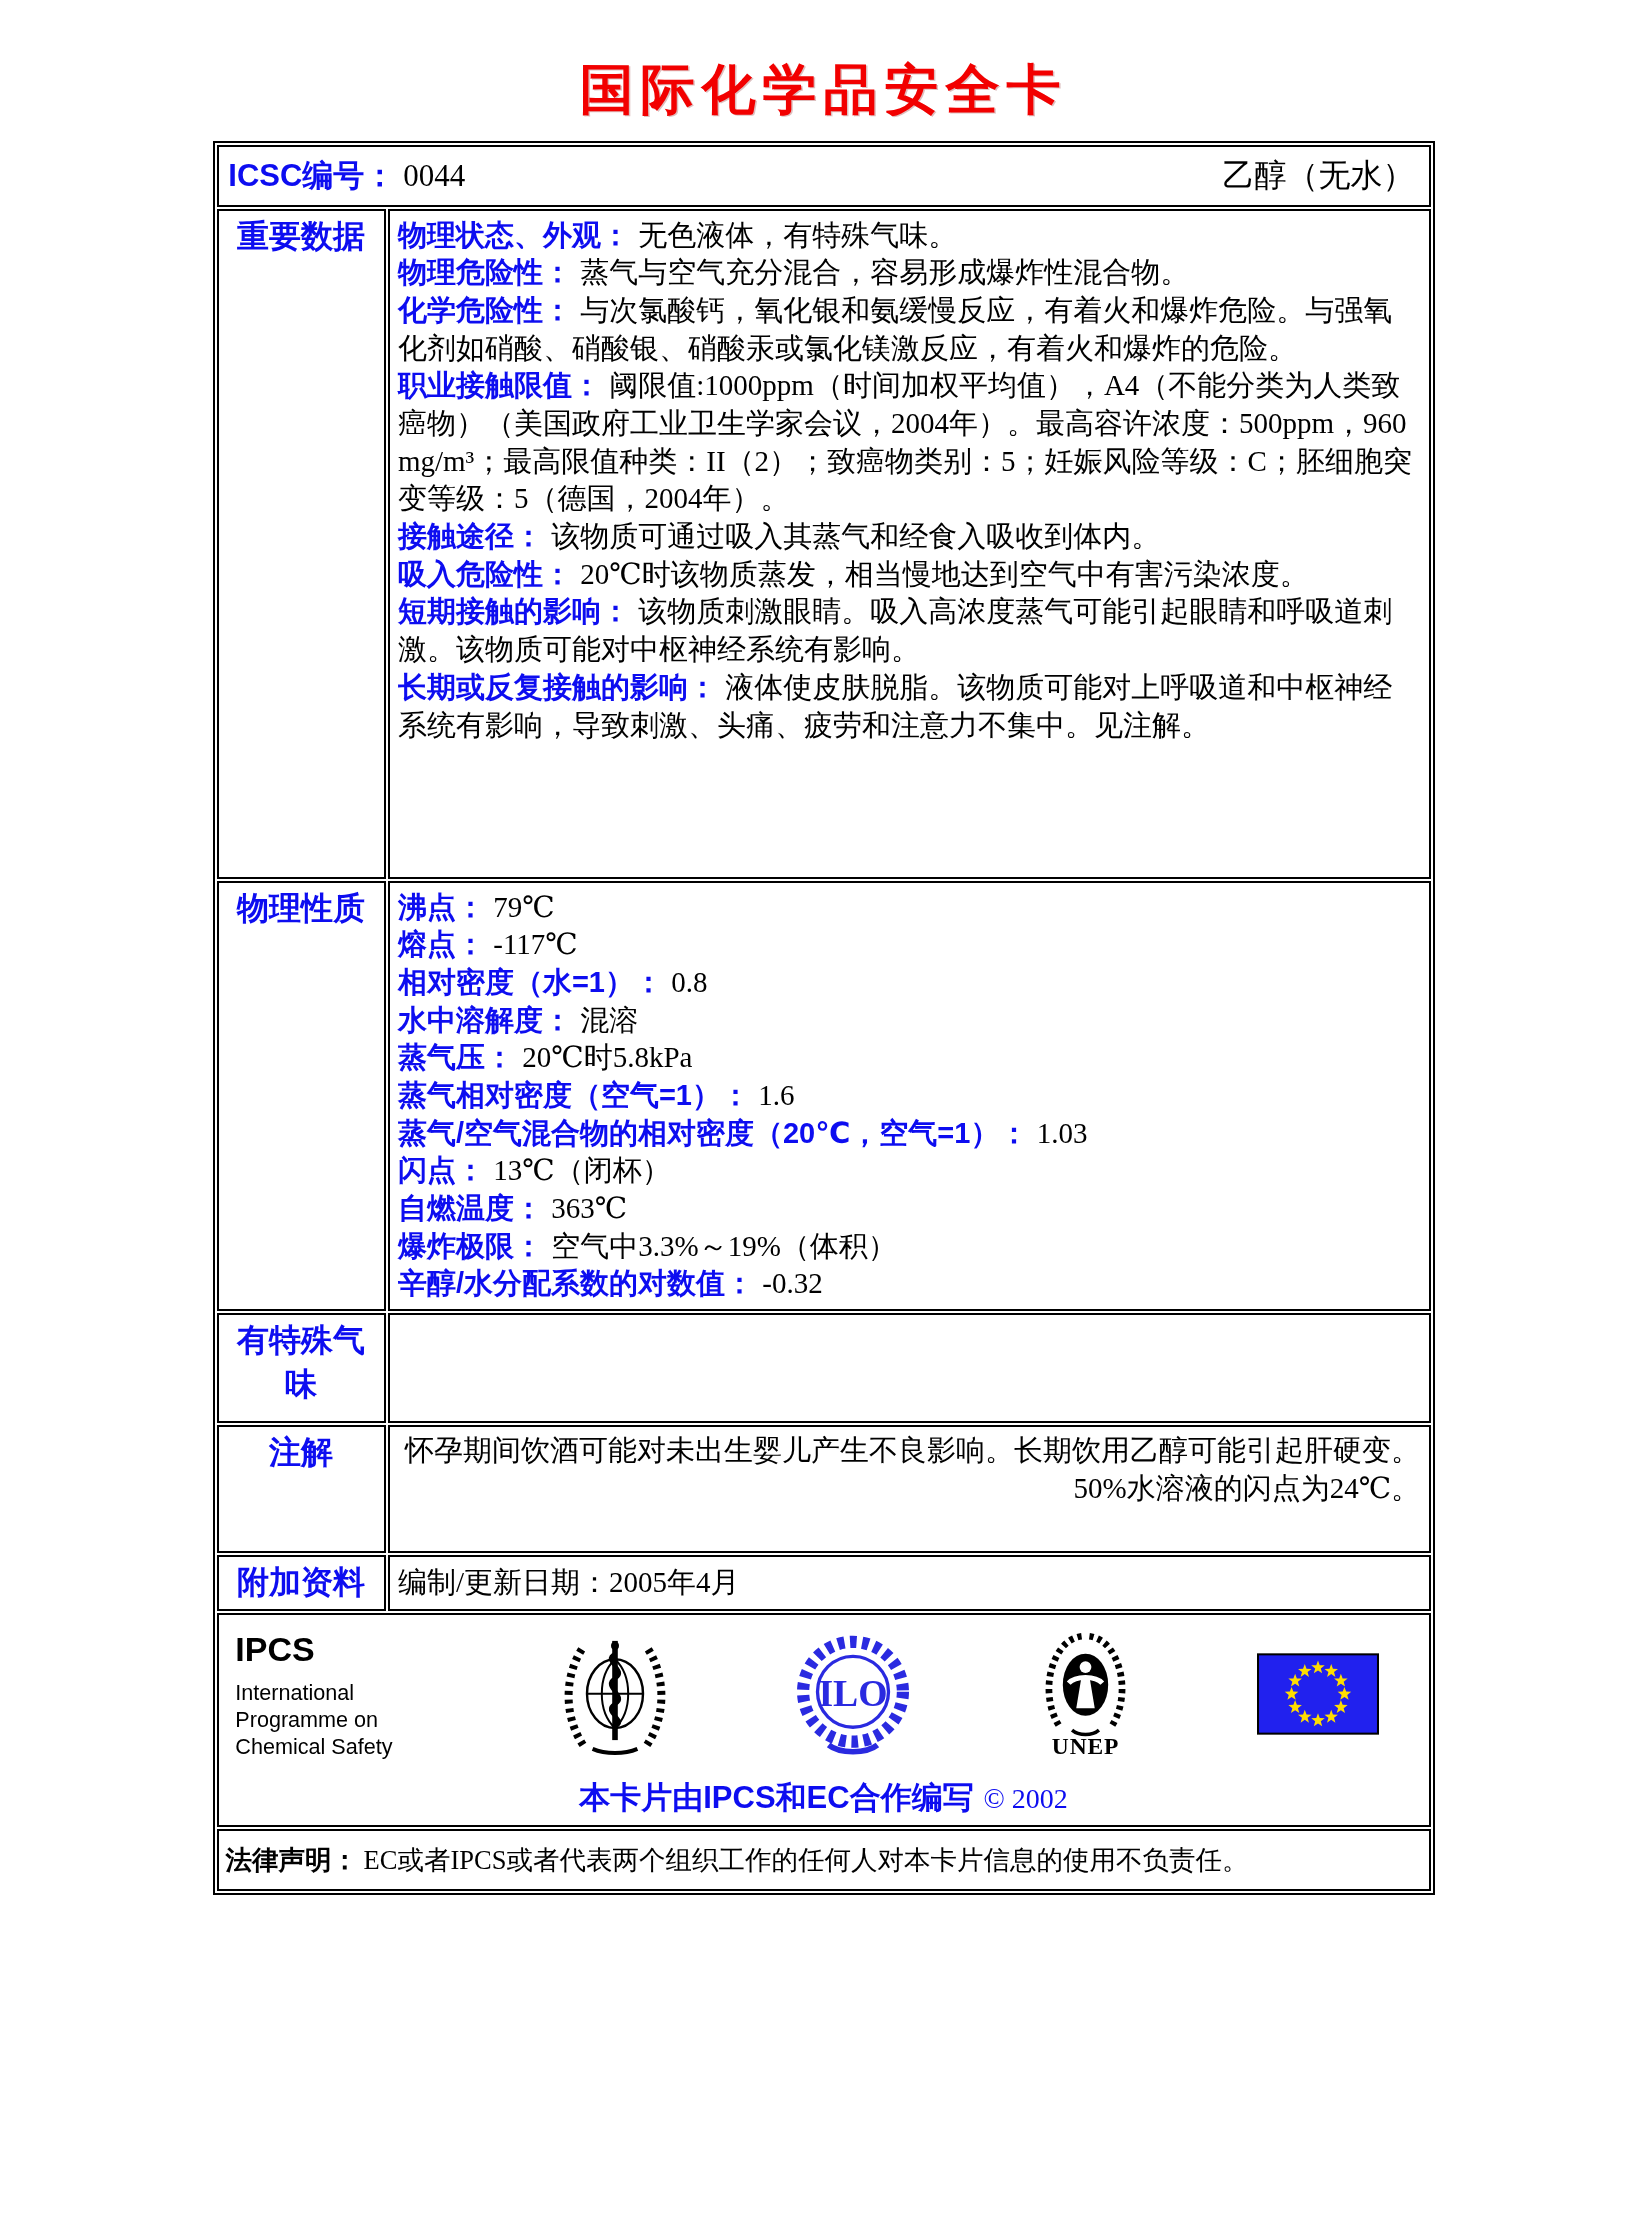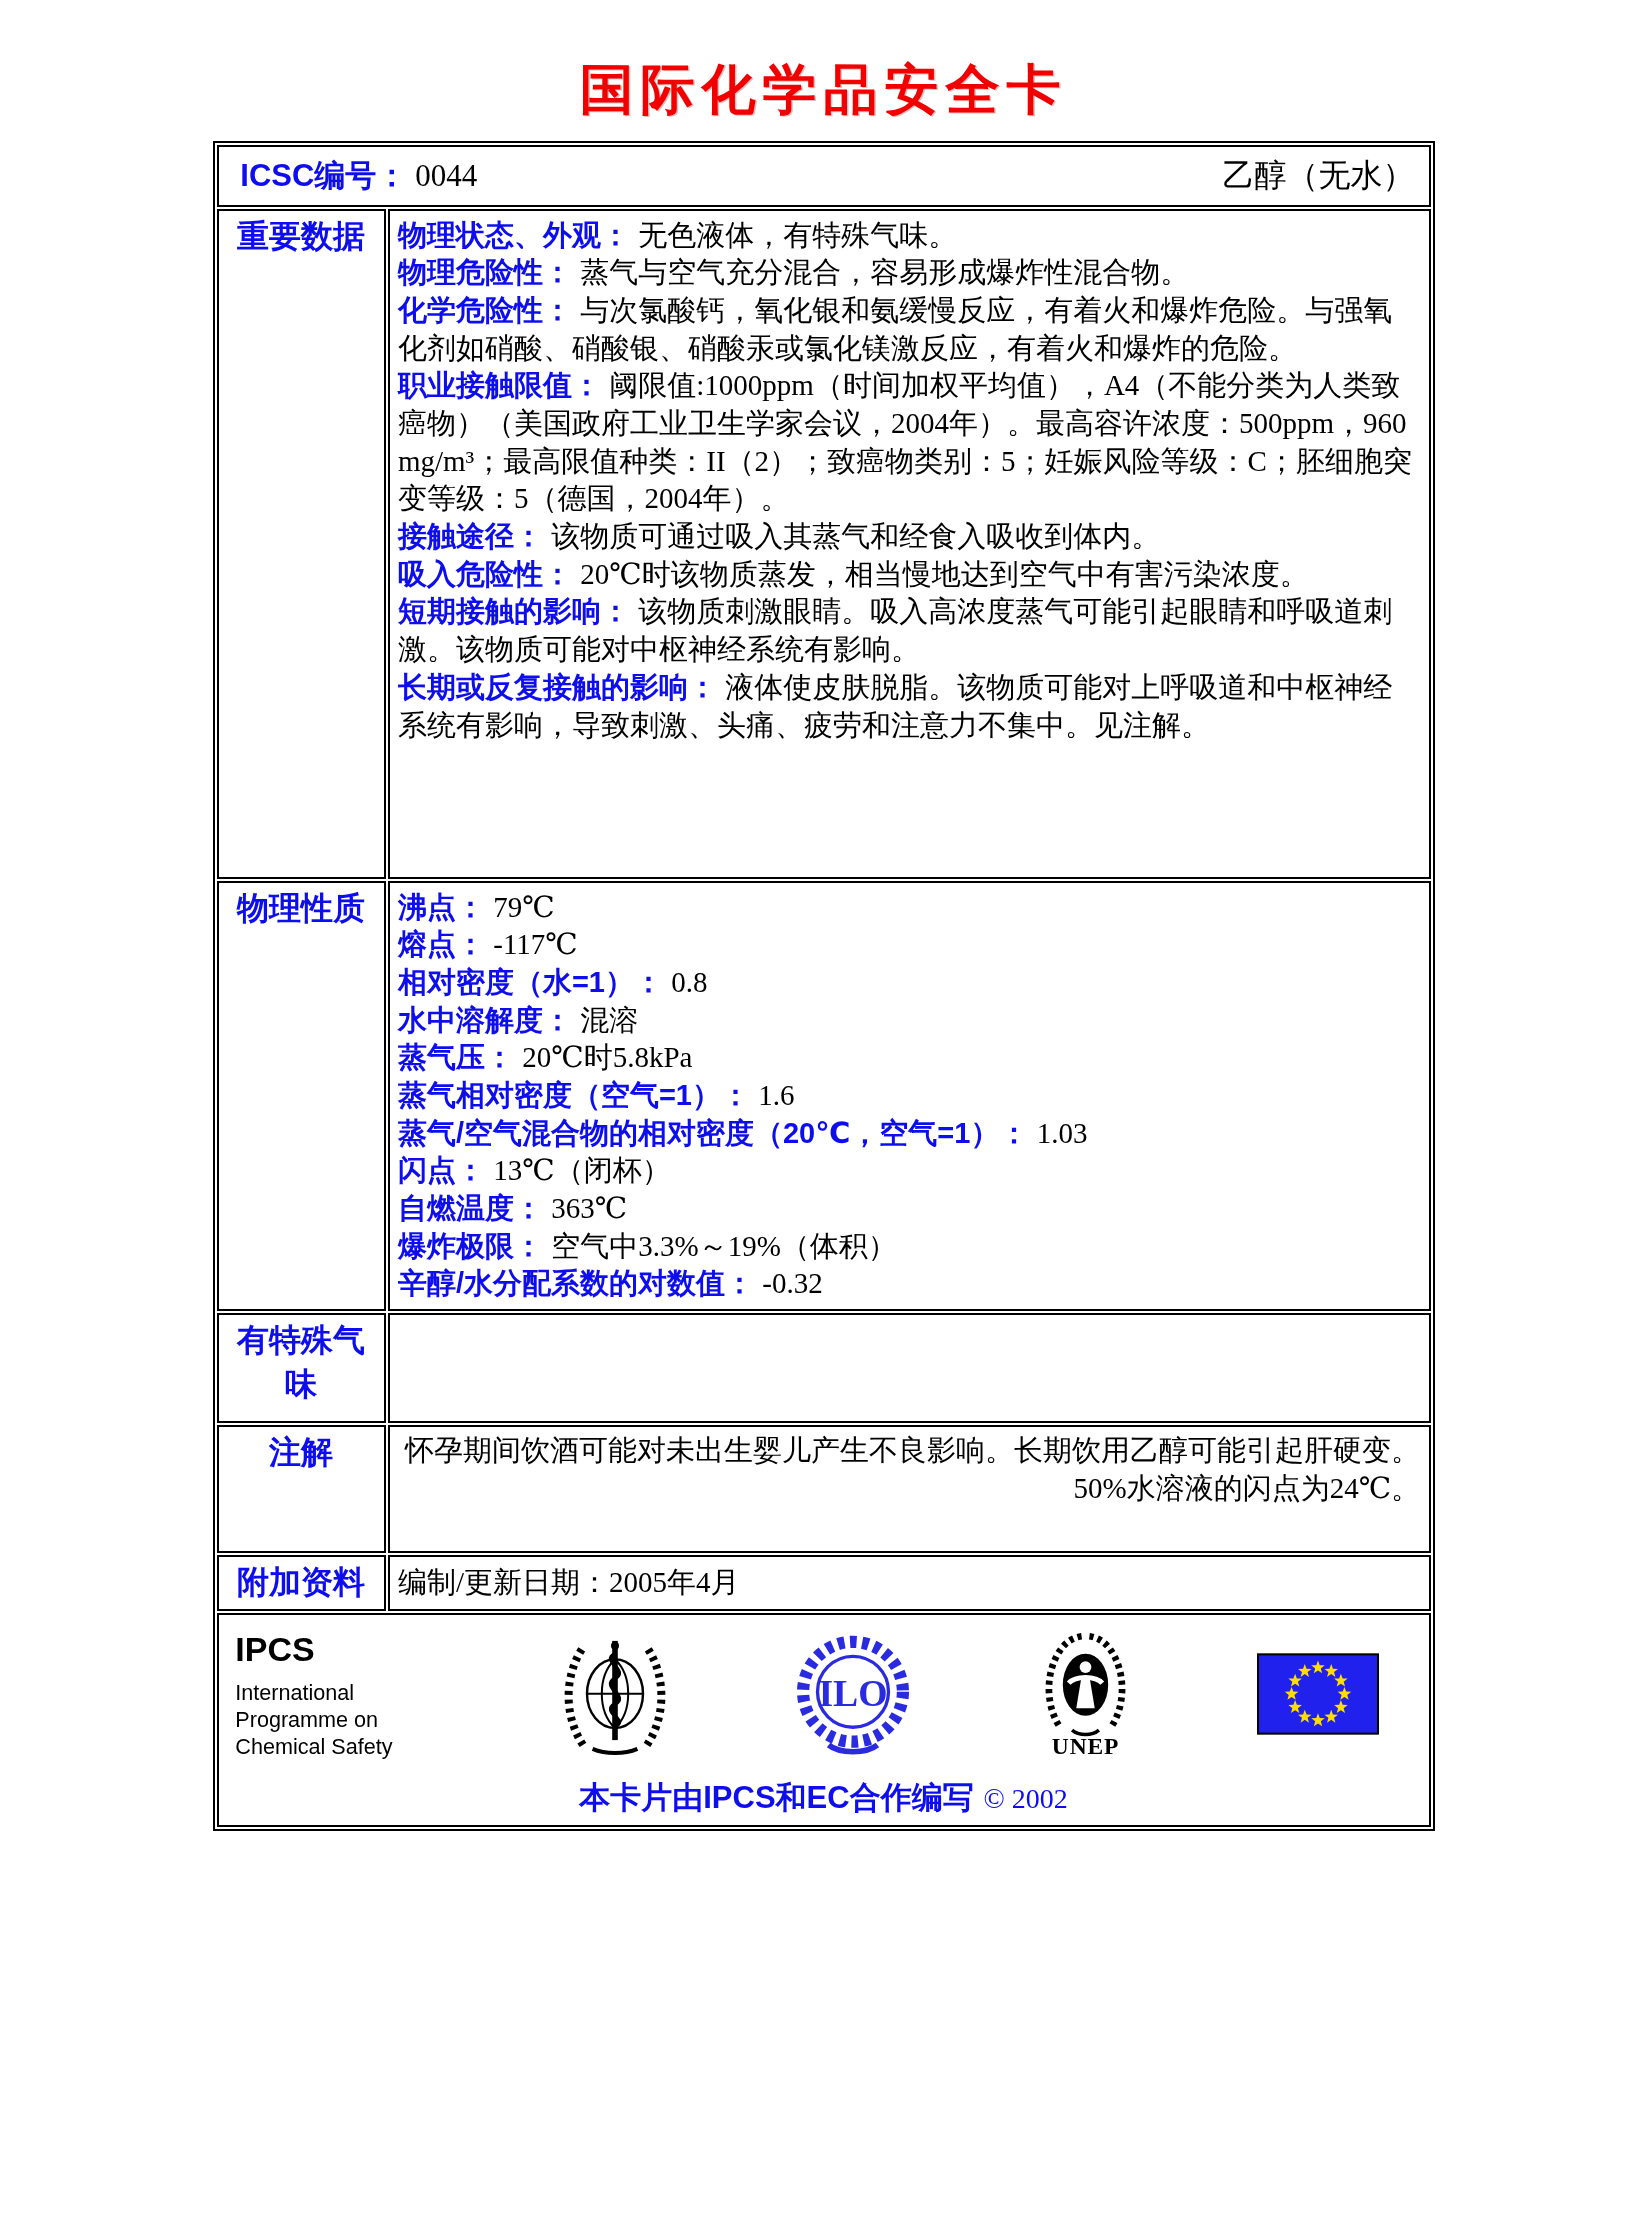--- a/index.html
+++ b/index.html
@@ -39,21 +39,21 @@
     vertical-align:top;
     background:#fff;
   }
   col.c1{width:169px;}
   
   td.hdr{padding:7px 9.8px;}
   .hdr-flex{display:flex;justify-content:space-between;align-items:center;}
   .hdr-left{font-size:31px;}
   .hdr-left .blbl{
     font-family:"Liberation Sans","DejaVu Sans",sans-serif;
-    font-weight:bold;color:var(--label-blue);margin-left:12px;
+    font-weight:bold;color:var(--label-blue);
   }
   .hdr-left .bval{font-size:31px;}
   .chem{font-size:32px;padding-right:4.2px;}
   
   td.rowlbl{
     text-align:center;
     vertical-align:middle;
     font-family:"Liberation Sans","DejaVu Sans",sans-serif;
     font-weight:bold;
     font-size:32px;
@@ -286,17 +286,22 @@
             <use href="#star" transform="translate(47,17.5)"></use>
           </svg>
 
         </div>
         <div class="caption">
           <span class="cap-main">本卡片由IPCS和EC合作编写</span><span class="cap-copy">© 2002</span>
         </div>
       </td>
     </tr>
 
+    <tr>
+      <td colspan="2" class="legal-cell">
+        <span class="legal-lbl">法律声明：</span><span>EC或者IPCS或者代表两个组织工作的任何人对本卡片信息的使用不负责任。</span>
+      </td>
+    </tr>
 
   </tbody>
     </table>
 </div>
 
 
 </body></html>

